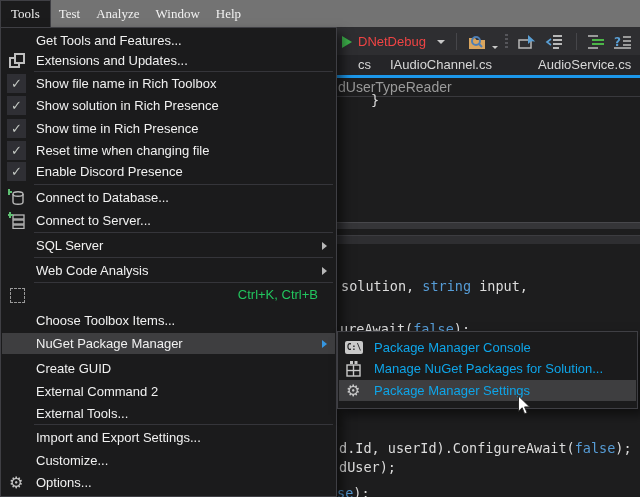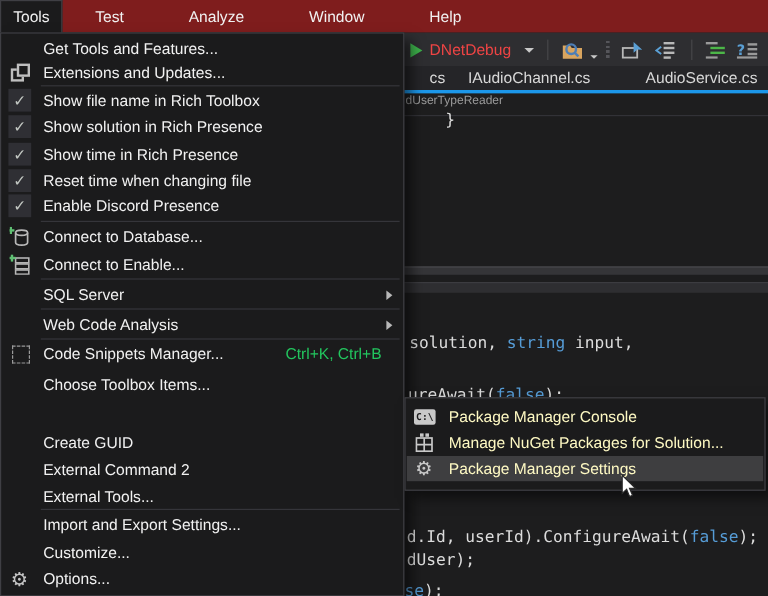--- a/index.html
+++ b/index.html
@@ -1,37 +1,37 @@
 <!DOCTYPE html>
 <html><head>
 <meta charset="utf-8">
 <style>
   html,body{margin:0;padding:0;background:#111;}
   .app{position:relative;width:640px;height:497px;overflow:hidden;background:#1d1d1e;
        font-family:"Liberation Sans",sans-serif;-webkit-font-smoothing:antialiased;}
   
-  .menubar{position:absolute;left:0;top:0;width:640px;height:27px;background:#7f1d1d;display:flex;}
-  .mb-item{height:27px;line-height:27px;padding:0 27px;font-size:13px;color:#f1f1f1;cursor:default;}
+  .menubar{position:absolute;left:0;top:0;width:640px;height:27px;background:#737373;display:flex;font-family:Liberation Serif, serif;}
+  .mb-item{height:27px;line-height:27px;padding:0 8px;font-size:13px;color:#f1f1f1;cursor:default;}
   .mb-item.open{background:#1b1b1c;border:1px solid #3f3f44;border-bottom:none;line-height:25px;padding:0 10px;}
   
   .toolbar{position:absolute;left:0;top:27px;width:640px;height:29px;background:#2e2e31;}
   .tb-group{position:absolute;left:338px;top:0;height:29px;display:flex;align-items:center;}
   .tb-sep{width:1px;height:17px;background:#46464a;margin:0 7px;}
   .play{width:0;height:0;border-left:10px solid #3db14b;border-top:6px solid transparent;border-bottom:6px solid transparent;margin:0 6px 0 4px;}
   .runcfg{font-size:13px;color:#ef4444;margin-right:7px;}
   .chev{width:0;height:0;border-top:4px solid #c8c8c8;border-left:4px solid transparent;border-right:4px solid transparent;margin:0 4px;}
   .chev.small{border-top-width:3px;border-left-width:3px;border-right-width:3px;align-self:flex-end;margin:0 2px 7px 1px;}
   .grip{width:3px;height:16px;margin:0 5px;background:repeating-linear-gradient(#55555a 0 2px,transparent 2px 4px);}
   .tbico{margin:0 4px;display:flex;align-items:center;}
   
   .tabstrip{position:absolute;left:0;top:55px;width:640px;height:23px;background:#252528;border-bottom:3px solid #1c97ea;box-sizing:border-box;}
   .tab{position:absolute;top:0;height:20px;line-height:20px;font-size:13px;color:#d8d8d8;}
   
   .navbar{position:absolute;left:0;top:78px;width:640px;height:18px;background:#1e1e1f;border-bottom:1px solid #39393d;}
-  .navbar-text{position:absolute;left:338px;top:1px;font-size:10px;color:#9a9a9a;}
+  .navbar-text{position:absolute;left:338px;top:1px;font-size:14px;color:#9a9a9a;}
   .editor{position:absolute;left:0;top:97px;width:640px;height:400px;background:#1d1d1e;}
   .splitA{position:absolute;left:0;top:222px;width:640px;height:7px;background:#353538;border-top:1px solid #48484c;box-sizing:border-box;}
   .splitB{position:absolute;left:0;top:235px;width:640px;height:9px;background:#2e2e31;border-top:1px solid #3c3c40;box-sizing:border-box;}
   .code{position:absolute;font-family:"DejaVu Sans Mono",monospace;font-size:13.5px;line-height:16px;white-space:pre;color:#dcdcdc;}
   .code .kw{color:#569cd6;}
   .artifact{position:absolute;left:0;top:491px;width:336px;height:6px;opacity:.45;
             background:repeating-linear-gradient(90deg,#46536b 0 5px,transparent 5px 9px);}
   
   .dropdown{position:absolute;left:0;top:27px;width:337px;height:470px;background:#1b1b1c;
             border:1px solid #3f3f44;box-sizing:border-box;box-shadow:6px 6px 10px rgba(0,0,0,.5);z-index:10;}
@@ -50,21 +50,21 @@
   .extico{position:absolute;left:7px;top:3px;width:15px;height:15px;}
   .extico i{position:absolute;border:2px solid #bfbfbf;background:#1b1b1c;}
   .extico i:nth-child(1){left:0;top:4px;width:7px;height:7px;}
   .extico i:nth-child(2){left:5px;top:0;width:7px;height:7px;}
   .svgico{position:absolute;left:6px;top:2px;}
   
   .submenu{position:absolute;left:337px;top:331px;width:301px;height:78px;background:#1b1b1c;
            border:1px solid #3f3f44;box-sizing:border-box;box-shadow:6px 6px 10px rgba(0,0,0,.5);z-index:11;}
   .srow{position:absolute;left:1px;right:1px;height:21px;}
   .srow.hl{background:#3e3e40;}
-  .slabel{position:absolute;left:35px;top:0;line-height:21px;font-size:13px;color:#fef9c3;white-space:nowrap;}
+  .slabel{position:absolute;left:35px;top:0;line-height:21px;font-size:13px;color:#0ea5e9;white-space:nowrap;}
   .consoleico{position:absolute;left:6px;top:4px;width:18px;height:13px;background:#c9c9c9;border-radius:2px;
               font-family:"DejaVu Sans Mono",monospace;font-weight:bold;font-size:8px;color:#1b1b1c;
               text-align:center;line-height:13px;}
   .sgear{position:absolute;left:7px;top:0;font-size:16px;line-height:21px;color:#c8c8c8;font-family:"DejaVu Sans",sans-serif;}
   
   .cursor{position:absolute;left:517px;top:395px;z-index:30;}
 </style>
 </head>
 <body>
 
@@ -199,40 +199,43 @@
     <div class="mrow" style="top:182px">
       <span class="svgico">
         <svg width="18" height="17" viewBox="0 0 18 17">
           <rect x="5" y="3" width="11" height="4" fill="none" stroke="#b8b8b8" stroke-width="1.3"></rect>
           <rect x="5" y="8" width="11" height="4" fill="none" stroke="#b8b8b8" stroke-width="1.3"></rect>
           <rect x="5" y="13" width="11" height="3.5" fill="none" stroke="#b8b8b8" stroke-width="1.3"></rect>
           <rect x="1" y="0" width="2" height="6" fill="#5fbf73"></rect>
             <rect x="-1" y="2" width="6" height="2" fill="#5fbf73"></rect>
         </svg>
       </span>
-      <span class="mlabel">Connect to Enable...</span>
+      <span class="mlabel">Connect to Server...</span>
     </div>
     <div class="msep" style="top:204px"></div>
     <div class="mrow" style="top:207px">
       <span class="mlabel">SQL Server</span>
       <span class="marr"></span>
     </div>
     <div class="msep" style="top:229px"></div>
     <div class="mrow" style="top:232px">
       <span class="mlabel">Web Code Analysis</span>
       <span class="marr"></span>
     </div>
     <div class="msep" style="top:254px"></div>
     <div class="mrow" style="top:256px">
       <span class="dashedbox"></span>
-      <span class="mlabel">Code Snippets Manager...</span>
       <span class="mshort">Ctrl+K, Ctrl+B</span>
     </div>
     <div class="mrow" style="top:282px">
       <span class="mlabel">Choose Toolbox Items...</span>
+    </div>
+    <div class="mrow hl" style="top:305px">
+      <span class="mlabel">NuGet Package Manager</span>
+      <span class="marr blue"></span>
     </div>
     <div class="mrow" style="top:330px">
       <span class="mlabel">Create GUID</span>
     </div>
     <div class="mrow" style="top:353px">
       <span class="mlabel">External Command 2</span>
     </div>
     <div class="mrow" style="top:375px">
       <span class="mlabel">External Tools...</span>
     </div>

